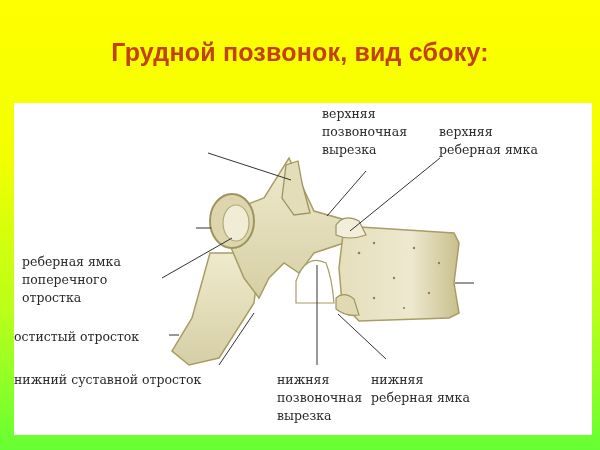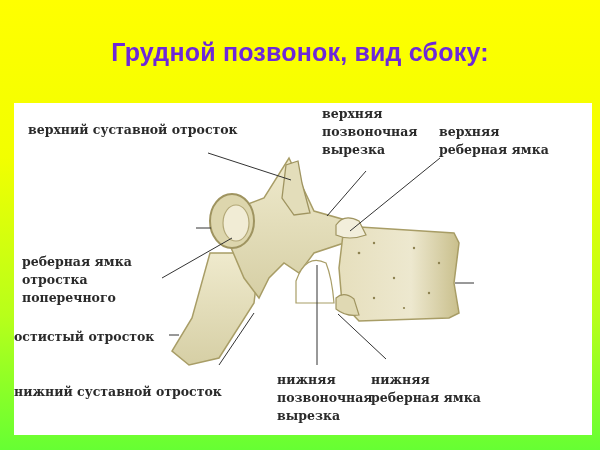--- a/index.html
+++ b/index.html
@@ -4,30 +4,30 @@
   <style>
     html, body { margin: 0; padding: 0; }
     body {
       width: 600px; height: 450px; overflow: hidden; position: relative;
       background: linear-gradient(to bottom, #ffff00 0%, #f2ff00 35%, #b8ff1a 70%, #66ff33 100%);
       font-family: "Liberation Sans", sans-serif;
     }
     .title {
       position: absolute; left: 0; top: 38px; width: 600px; text-align: center;
       font-family: "Liberation Sans", sans-serif; font-weight: bold;
-      font-size: 25px; color: #6d28d9; letter-spacing: 0.2px;
+      font-size: 25px; color: #c2410c; letter-spacing: 0.2px;
     }
     .panel {
       position: absolute; left: 14px; top: 103px; width: 578px; height: 332px;
       background: #ffffff;
     }
     .panel svg { position: absolute; left: 0; top: 0; }
     .lbl {
       position: absolute; font-family: "DejaVu Serif", "Liberation Serif", serif;
-      font-weight: bold; font-size: 12.5px; color: #2a2a2a; line-height: 18px;
+      font-weight: normal; font-size: 12.5px; color: #2a2a2a; line-height: 18px;
       white-space: nowrap;
     }
   </style>
 </head>
 <body>
 
 <div class="title">Грудной позвонок, вид сбоку:</div>
 
 <div class="panel">
   <svg width="578" height="332" viewBox="0 0 578 332">
@@ -77,32 +77,31 @@
       <line x1="155" y1="232" x2="165" y2="232"></line>
       <line x1="205" y1="262" x2="240" y2="210"></line>
       <line x1="352" y1="68" x2="313" y2="113"></line>
       <line x1="426" y1="55" x2="336" y2="128"></line>
       <line x1="441" y1="180" x2="460" y2="180"></line>
       <line x1="303" y1="162" x2="303" y2="262"></line>
       <line x1="324" y1="211" x2="372" y2="256"></line>
     </g>
   </svg>
 
-  <div class="lbl" style="left:14px; top:18px;">верхний суставной отросток</div>
 
 
   <div class="lbl" style="left:8px; top:150px;">
     <div>реберная ямка</div>
+    <div>поперечного</div>
     <div>отростка</div>
-    <div>поперечного</div>
   </div>
 
   <div class="lbl" style="left:0px; top:225px;">остистый отросток</div>
 
-  <div class="lbl" style="left:0px; top:280px;text-align:right;">нижний суставной отросток</div>
+  <div class="lbl" style="left:0px; top:268px;text-align:right;">нижний суставной отросток</div>
 
   <div class="lbl" style="left:308px; top:2px;">
     <div>верхняя</div>
     <div>позвоночная</div>
     <div>вырезка</div>
   </div>
 
   <div class="lbl" style="left:425px; top:20px;">
     <div>верхняя</div>
     <div>реберная ямка</div>

